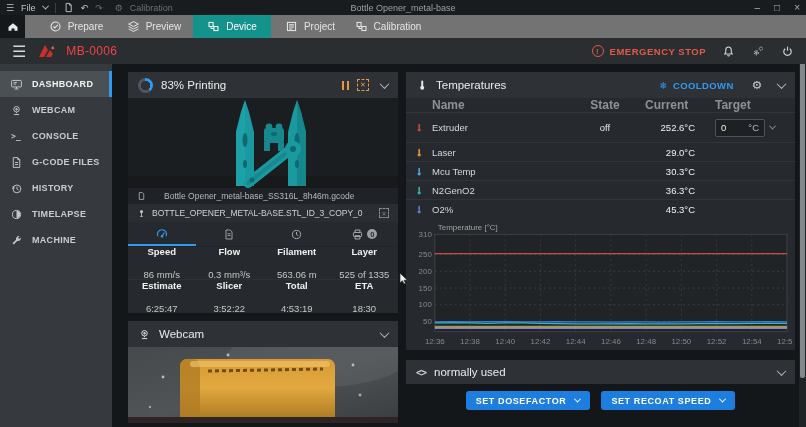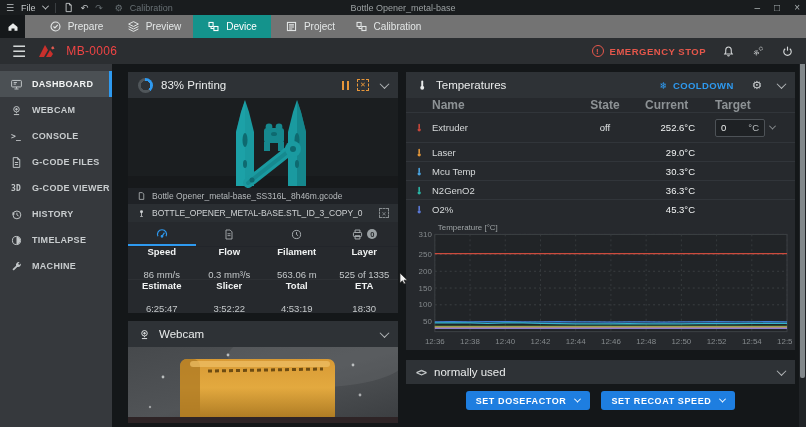--- a/index.html
+++ b/index.html
@@ -51,21 +51,21 @@
   .panel { background:#26292d; }
   .panel-h { height:26px; background:#2e3236; display:flex; align-items:center; gap:8px; padding:0 10px; font-size:11.5px; color:#eaecec; }
   .panel-h .grow { flex:1; }
 
   
   .ring { width:15px; height:15px; border-radius:50%; }
   .pause-ic { display:flex; gap:2.5px; }
   .pause-ic i { width:2.5px; height:9px; background:#e8973a; }
   .cancel-ic { width:12px; height:12px; border:1px dashed #e8973a; color:#e8973a; font-size:7px; display:flex; align-items:center; justify-content:center; }
   .viewer { height:90px; background:#1b1e20; overflow:hidden; }
-  .filerow { height:16px; background:#1f2226; display:flex; align-items:center; gap:6px; padding:0 9px; font-size:8.5px; color:#b7bbbd; white-space:nowrap; }
+  .filerow { height:16px; background:#1f2226; display:flex; align-items:center; gap:18px; padding:0 9px; font-size:8.5px; color:#b7bbbd; white-space:nowrap; }
   .objectrow { height:18px; background:#2a2e32; display:flex; align-items:center; gap:6px; padding:0 9px; font-size:8.5px; color:#d0d3d5; white-space:nowrap; }
   .objectrow .grow { flex:1; }
   .center-ic { width:10px; height:10px; border:1px dashed #878c8f; color:#878c8f; font-size:6px; display:flex; align-items:center; justify-content:center; flex:none; }
   .stat-tabs { height:25px; display:flex; border-bottom:1px solid #22252a; }
   .stat-tab { flex:1; display:flex; align-items:center; justify-content:center; color:#a9aeb1; position:relative; }
   .stat-tab.active { color:#2e9af0; border-bottom:2px solid #2e9af0; }
   .badge { background:#9aa0a3; color:#2a2d30; font-size:7.5px; font-weight:bold; border-radius:50%; width:10px; height:10px; display:flex; align-items:center; justify-content:center; margin-left:3px; }
   .stats-grid { display:grid; grid-template-columns:repeat(4,1fr); }
   .stat-cell { height:33px; display:flex; flex-direction:column; align-items:center; justify-content:center; gap:12px; border-bottom:1px solid #2d3034; }
   .stat-label { font-size:9.5px; font-weight:bold; color:#f0f2f2; }
@@ -266,24 +266,20 @@
       <span>CONSOLE</span>
     </div>
     <div class="side-item">
       <span class="icon">
         <svg width="13" height="13" viewBox="0 0 16 16" fill="none" stroke="currentColor" stroke-width="1.2">
             <path d="M4 2h5.5L12 4.5V14H4z"></path>
             <path d="M9.5 2v2.5H12M6 8h4M6 10.5h4"></path>
           </svg>
       </span>
       <span>G-CODE FILES</span>
-    </div>
-    <div class="side-item">
-      <span class="icon txt-icon">3D</span>
-      <span>G-CODE VIEWER</span>
     </div>
     <div class="side-item">
       <span class="icon">
         <svg width="13" height="13" viewBox="0 0 16 16" fill="none" stroke="currentColor" stroke-width="1.2">
             <circle cx="8.5" cy="8.5" r="4.8"></circle>
             <path d="M8.5 5.8v2.7l2 1.2"></path>
             <path d="M3.7 5.2 3.5 8l2.4-.8" stroke-width="1.1"></path>
           </svg>
       </span>
       <span>HISTORY</span>

